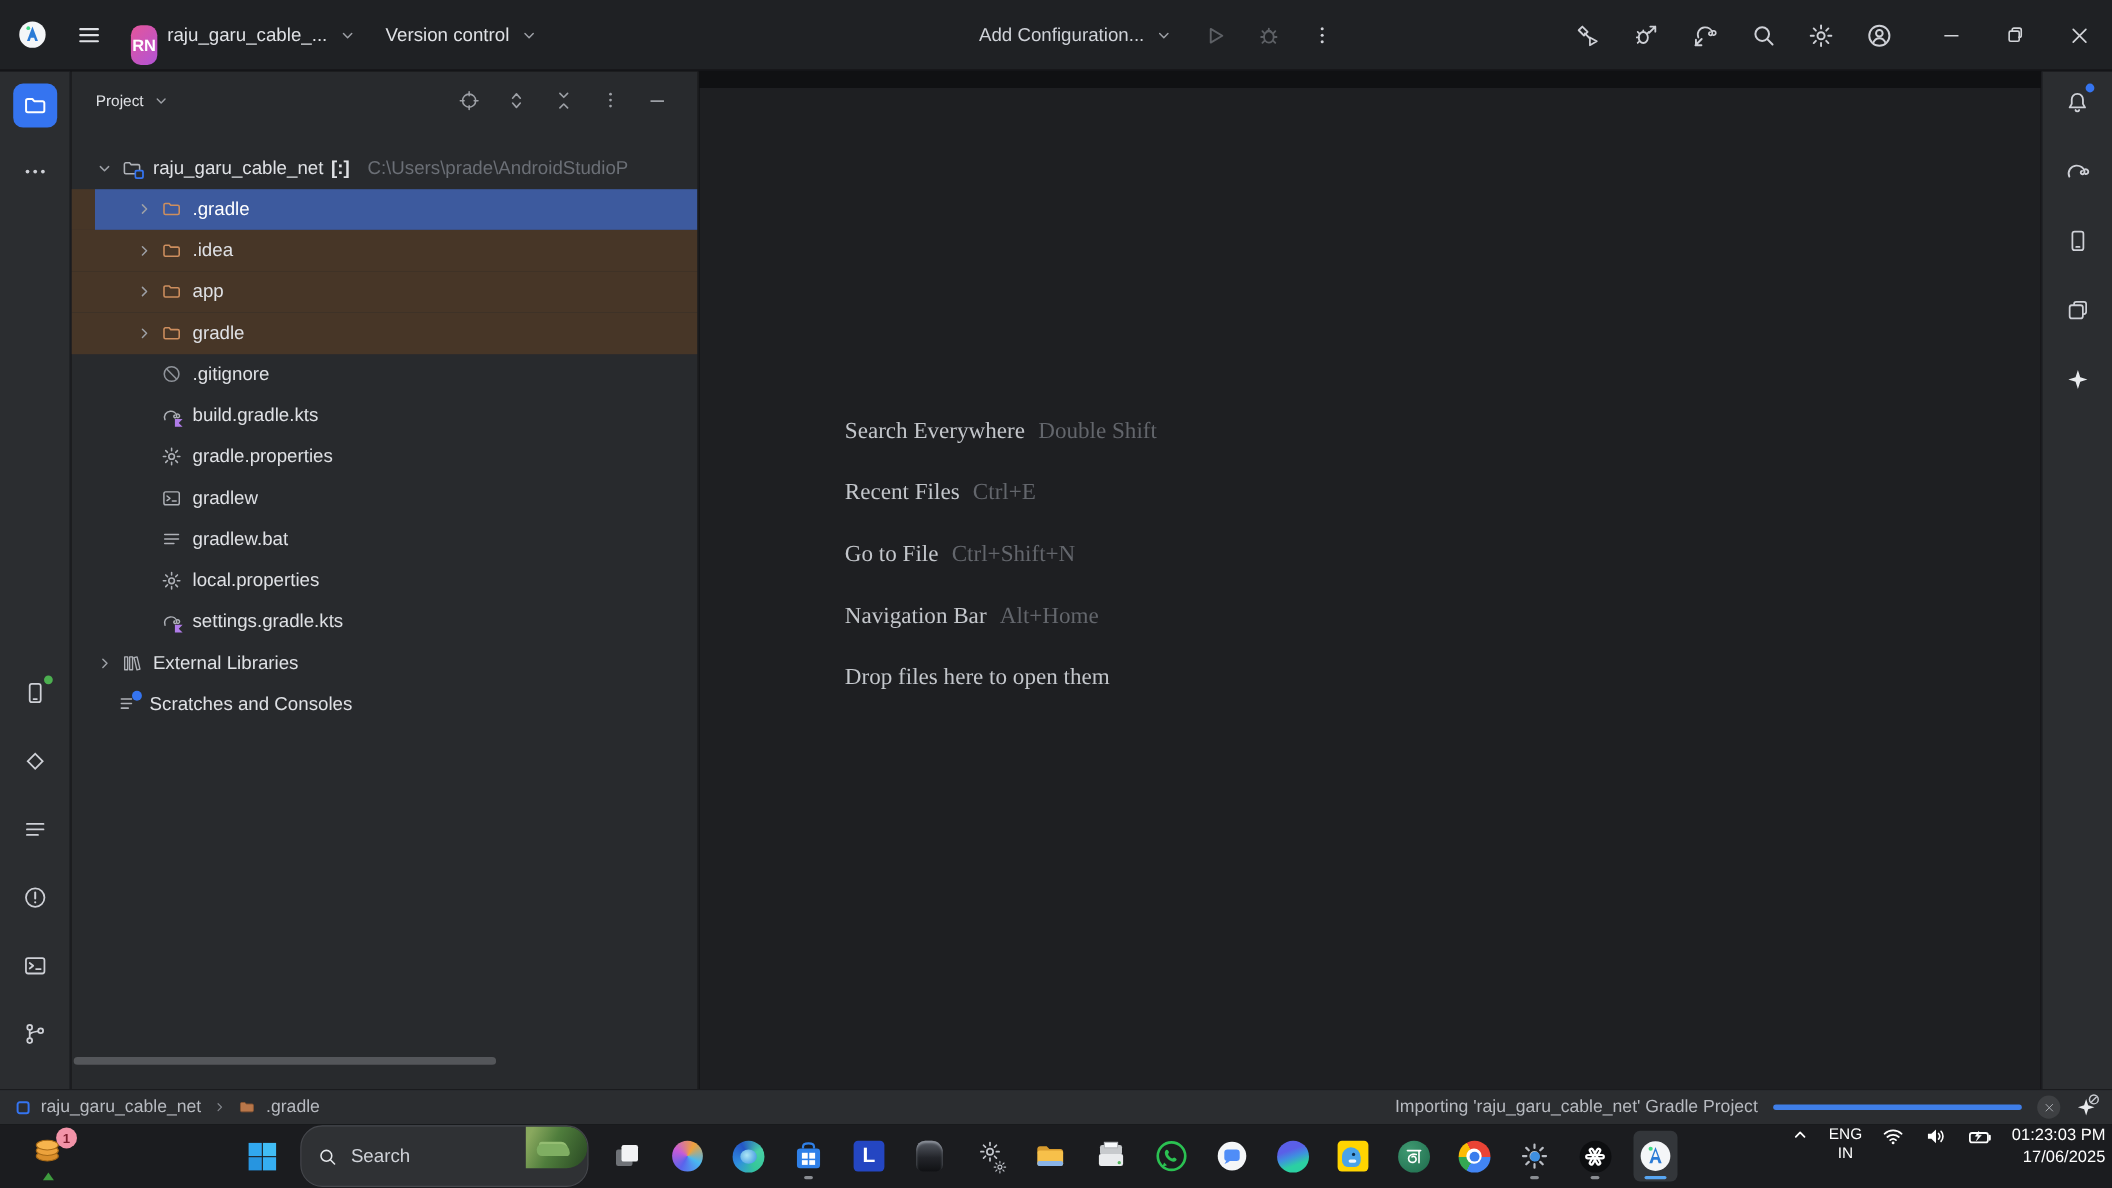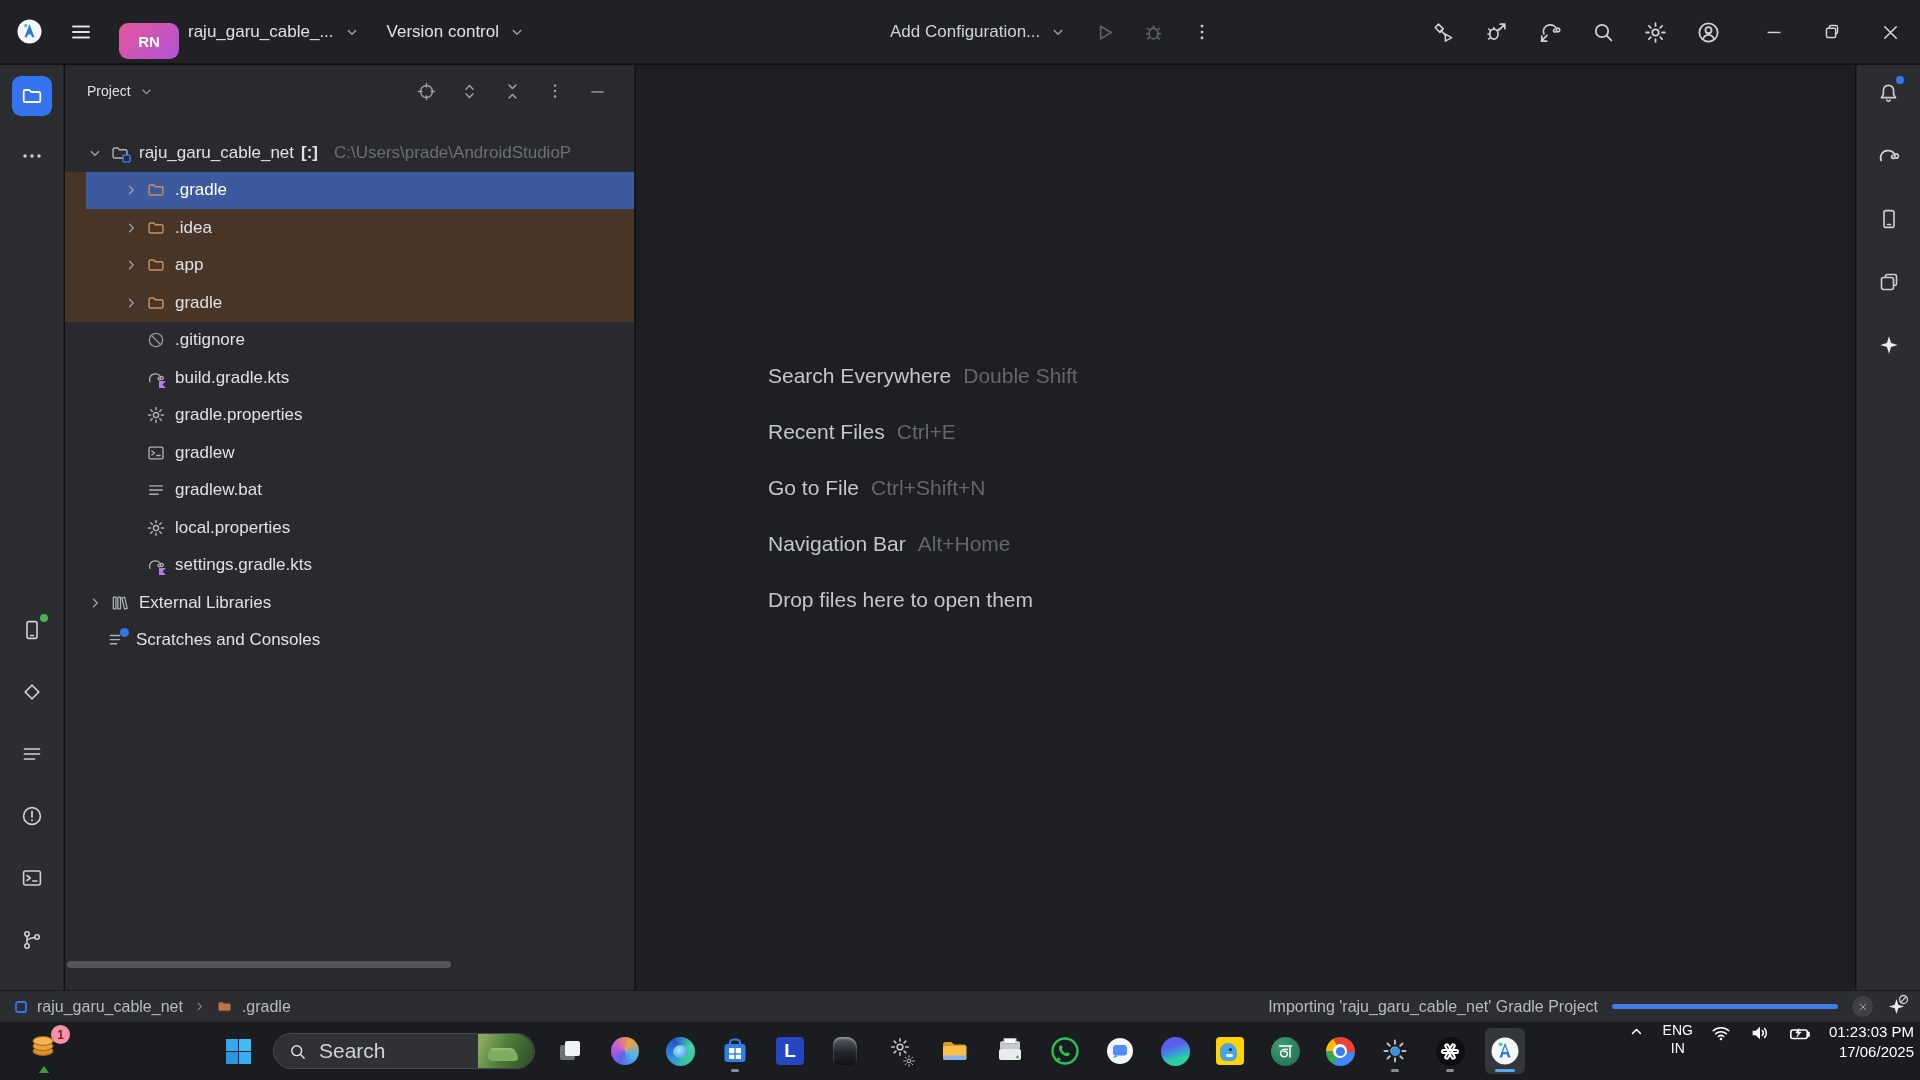--- a/index.html
+++ b/index.html
@@ -6,21 +6,21 @@
   html,body { width:1920px; height:1080px; background:#101113; overflow:hidden;
     font-family:"Liberation Sans","DejaVu Sans",sans-serif; -webkit-font-smoothing:antialiased; }
   svg { display:block; }
   .icon { display:inline-flex; align-items:center; justify-content:center; }
 
   
   #titlebar { position:absolute; top:0; left:0; width:1920px; height:64px;
     background:#1f2124; border-bottom:1px solid #141517; display:flex; align-items:center; color:#dfe1e5; }
   .tb-left { display:flex; align-items:center; gap:26px; padding-left:16px; }
   .tb-chip { display:flex; align-items:center; gap:9px; cursor:default; }
-  .rn-badge { width:60px; height:36px; border-radius:9px; background:linear-gradient(135deg,#e4569b,#b253d6);
+  .rn-badge { width:24px; height:36px; border-radius:9px; background:linear-gradient(135deg,#e4569b,#b253d6);
     color:#fff; font-weight:bold; font-size:15px; display:flex; align-items:center; justify-content:center;margin-top:19px; }
   .tb-text { font-size:17px; color:#dfe1e5; }
   .tb-center { position:absolute; left:890px; top:0; height:64px; display:flex; align-items:center; gap:26px; }
   .dim { color:#5d6065; }
   .tb-right { position:absolute; right:0; top:0; height:64px; display:flex; align-items:center; gap:28px; padding-right:18px; color:#ced0d6; }
   .wbtns { display:flex; align-items:center; gap:36px; margin-left:14px; color:#d2d4d8; }
 
   
   #leftstrip { position:absolute; top:65px; left:0; width:64px; height:925px; background:#2b2d30;
     border-right:1px solid #1f2023; display:flex; flex-direction:column; align-items:center; padding-top:11px; }
@@ -48,21 +48,21 @@
   .trow .ficon { width:21px; margin-right:9px; flex:0 0 auto; }
   .d0 { padding-left:19px; }
   .d1 { padding-left:55px; }
   .brown { background:#473627; }
   .selrow { background:linear-gradient(90deg,#473627 0 21px,#3d5a9e 21px); }
   .root-tag { font-weight:bold; margin-left:7px; }
   .root-path { color:#6b6f76; margin-left:16px; }
   .hscroll { position:absolute; left:2px; top:896px; width:384px; height:7px; border-radius:4px; background:#54565a; }
 
   
-  #editor { position:absolute; top:65px; left:636px; width:1219px; height:925px; background:#1e1f22; }
+  #editor { position:absolute; top:80px; left:636px; width:1219px; height:925px; background:#1e1f22;font-family:Liberation Serif, serif; }
   .hints { position:absolute; left:132px; top:283px; }
   .hint { height:56px; display:flex; align-items:center; gap:12px; font-size:21px; }
   .hint .lab { color:#c3c6cb; }
   .hint .key { color:#63666c; }
 
   
   #statusbar { position:absolute; top:990px; left:0; width:1920px; height:32px; background:#2b2d30;
     border-top:1px solid #1a1b1e; display:flex; align-items:center; color:#b7bac0; font-size:16px; }
   .sb-left { display:flex; align-items:center; gap:9px; padding-left:14px; }
   .sb-right { margin-left:auto; display:flex; align-items:center; gap:14px; padding-right:14px; }
@@ -70,22 +70,22 @@
   .xcirc { width:21px; height:21px; border-radius:50%; background:#3e4043; display:flex; align-items:center; justify-content:center; color:#b6b9bf; }
   .sb-crumb { color:#b7bac0; }
 
   
   #taskbar { position:absolute; top:1022px; left:0; width:1920px; height:58px; background:#1b1c1f; }
   .tb-apps { position:absolute; left:218px; top:0; height:58px; display:flex; align-items:center; gap:15px; }
   .tile { width:40px; height:46px; border-radius:6px; display:flex; align-items:center; justify-content:center; position:relative; }
   .tile.activeapp { background:#33363a; }
   .runbar { position:absolute; bottom:2px; left:50%; transform:translateX(-50%); width:8px; height:3px; border-radius:2px; background:#8a8d92; }
   .runbar.big { width:20px; background:#58a6f2; }
-  .searchpill { width:262px; height:36px; border-radius:20px; background:#2f3134; border:1px solid #46484d;
-    display:flex; align-items:center; gap:12px; padding-left:14px; color:#cfd2d8; font-size:21px; overflow:hidden; position:relative; }
+  .searchpill { width:262px; height:56px; border-radius:20px; background:#2f3134; border:1px solid #46484d;
+    display:flex; align-items:center; gap:12px; padding-left:14px; color:#cfd2d8; font-size:17px; overflow:hidden; position:relative; }
   .pill-img { position:absolute; right:0; top:0; width:56px; height:38px; border-radius:0 20px 20px 0;
     background:linear-gradient(115deg,#89a85e 10%,#4f7d3c 45%,#2f5127 90%); }
   .pill-img:before { content:""; position:absolute; left:10px; top:16px; width:30px; height:11px; border-radius:6px 10px 4px 6px;
     background:#7fae62; box-shadow:0 -4px 0 -2px #94bd72; }
   .badge-coins { position:absolute; left:28px; top:7px; width:36px; height:40px; }
   .pinkbadge { position:absolute; right:-6px; top:-4px; width:19px; height:19px; border-radius:50%; background:#f293a8;
     color:#7c1d2e; font-size:12px; font-weight:bold; display:flex; align-items:center; justify-content:center; }
   .uparrow { position:absolute; left:11px; bottom:-4px; width:0; height:0; border-left:5px solid transparent;
     border-right:5px solid transparent; border-bottom:7px solid #3e9b3e; }
   .tray { position:absolute; right:6px; top:0; height:58px; display:flex; align-items:flex-start; gap:17px; color:#fff; }

